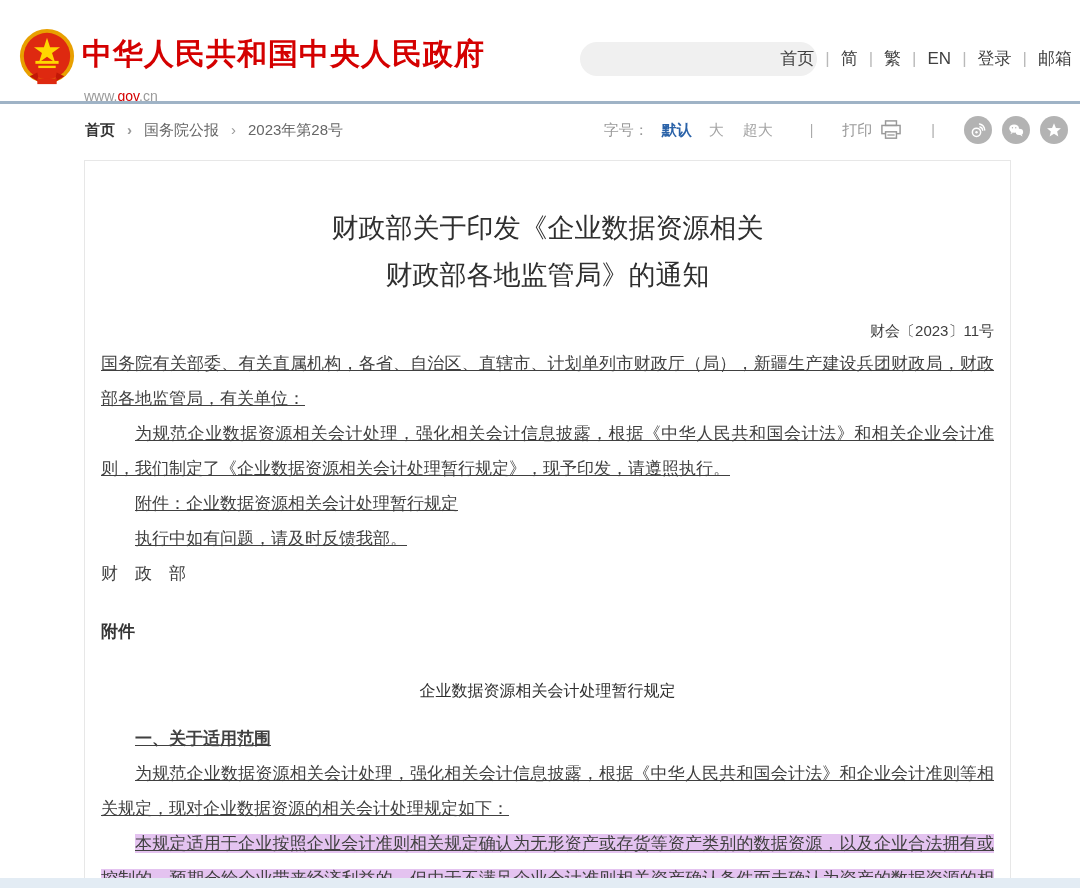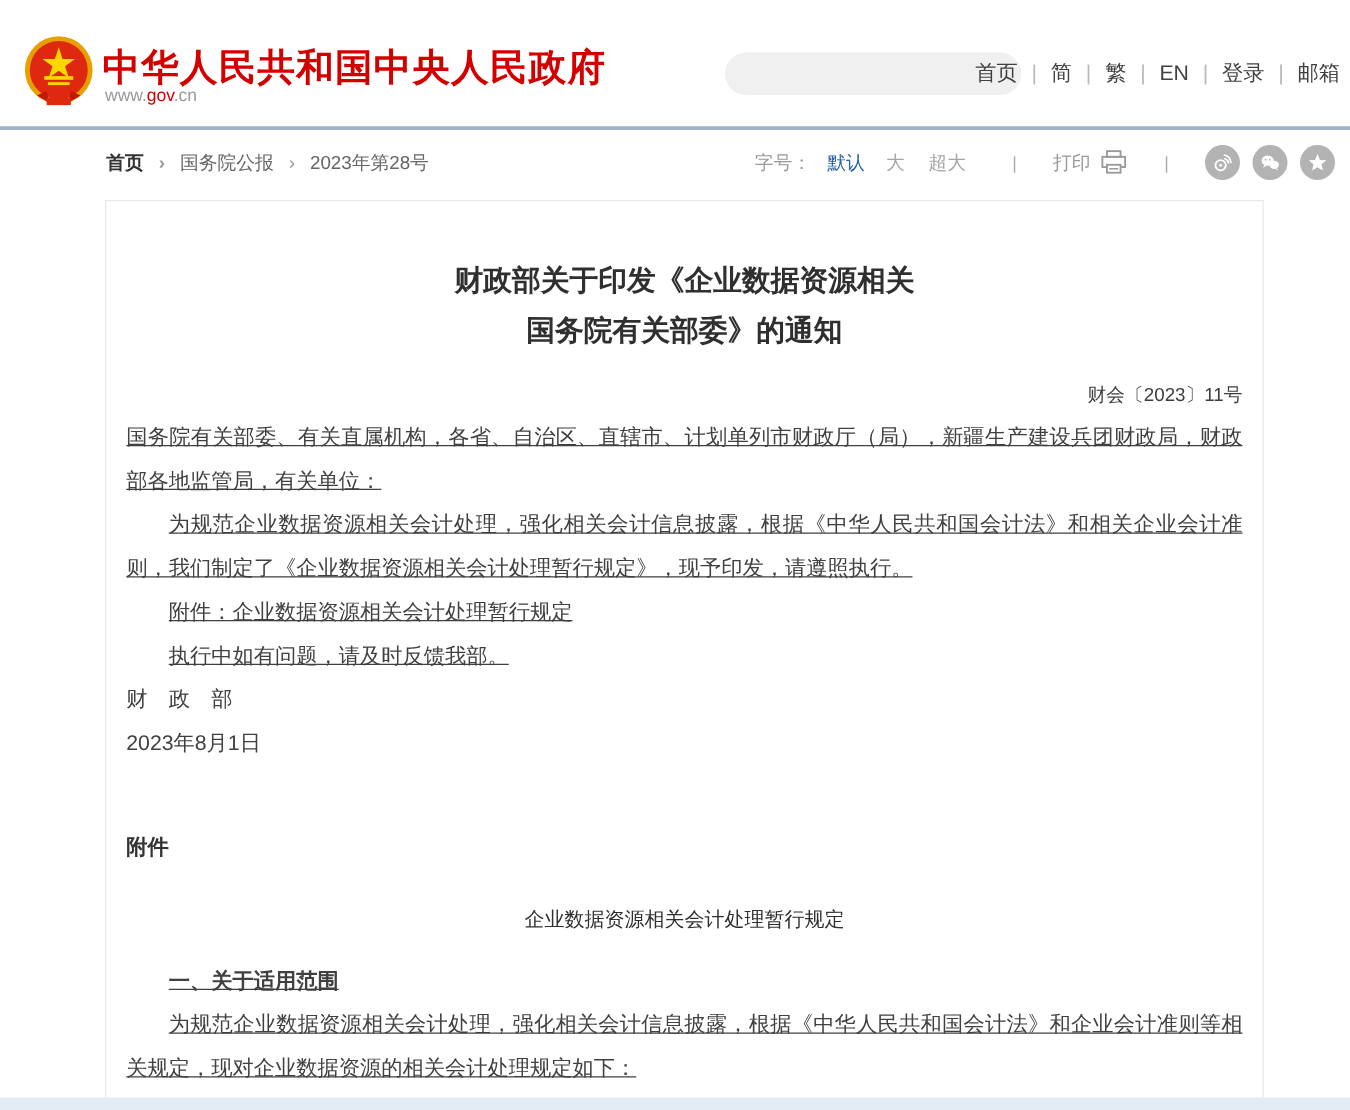--- a/index.html
+++ b/index.html
@@ -5,59 +5,59 @@
   * { margin:0; padding:0; box-sizing:border-box; }
   html,body { width:1080px; height:888px; overflow:hidden; background:#fff;
     font-family:"Liberation Sans","DejaVu Sans",sans-serif; }
 
   
   .header { position:relative; width:1080px; height:104px; background:#fff; }
   .header-divider { position:absolute; left:0; top:101px; width:1080px; height:3px; background:#9fb3c6; }
   .emblem { position:absolute; left:18px; top:28px; width:58px; height:60px; }
   .site-title { position:absolute; left:82px; top:34px; font-size:30px; font-weight:bold;
     color:#d40000; letter-spacing:1px; font-family:"Liberation Sans","DejaVu Sans",sans-serif; }
-  .site-url { position:absolute; left:84px; top:68px; font-size:14px; color:#9a9a9a; }
+  .site-url { position:absolute; left:84px; top:88px; font-size:14px; color:#9a9a9a; }
   .site-url .gov { color:#d40000; }
   .search-box { position:absolute; left:580px; top:42px; width:237px; height:34px;
     background:#f0f0f0; border:none; border-radius:17px; display:flex; align-items:center; }
   .search-input { flex:1; height:100%; border:none; outline:none; background:transparent;
     padding:0 10px 0 18px; font-size:15px; color:#555; }
   .search-icon { width:22px; height:22px; margin-right:12px; cursor:pointer; }
   .top-nav { position:absolute; right:8px; top:47px; font-size:17px; color:#404040;
     display:flex; align-items:center; white-space:nowrap; }
   .top-nav .nav-item { cursor:pointer; }
   .top-nav .nav-item:not(:last-child)::after { content:"|"; color:#b9b9b9; margin:0 11px; font-weight:normal; }
 
   
   .crumb-row { position:relative; width:1080px; height:54px; }
   .breadcrumb { position:absolute; left:85px; top:17px; font-size:15px; color:#666;
     display:flex; align-items:center; }
   .breadcrumb .crumb { cursor:pointer; }
   .breadcrumb .crumb:first-child { font-weight:bold; color:#333; }
   .breadcrumb .crumb:not(:last-child)::after { content:"\203A"; color:#999; margin:0 12px; font-size:15px; }
   .toolbar { position:absolute; right:12px; top:12px; display:flex; align-items:center; font-size:15px; color:#999;gap:11px; }
-  .fs-default { color:#2a62a8; font-weight:normal; margin:0 6px 0 2px; cursor:pointer; }
+  .fs-default { color:#2a62a8; font-weight:bold; margin:0 6px 0 2px; cursor:pointer; }
   .fs-opt { color:#a5a5a5; margin-right:8px; cursor:pointer; }
   .tb-sep { color:#aaa; margin:0 18px; font-size:14px; }
   .print-group { display:flex; align-items:center; color:#999; cursor:pointer; }
   .print-icon { width:22px; height:20px; margin-left:8px; }
   .share-icons { display:flex; align-items:center; gap:10px; }
   .circle-icon { width:28px; height:28px; border-radius:50%; background:#b3b3b3;
     display:flex; align-items:center; justify-content:center; cursor:pointer; }
 
   
   .doc-box { margin:2px 0 0 84px; width:927px; height:1100px;
     border:1px solid #e7e7e7; background:#fff; padding:44px 16px 20px 16px; }
   .doc-title { text-align:center; font-family:"Liberation Serif","DejaVu Serif",serif;
-    font-weight:bold; font-size:23px; color:#2f2f2f; line-height:1.75; }
+    font-weight:normal; font-size:27px; color:#2f2f2f; line-height:1.75; }
   .doc-number { text-align:right; font-size:15px; color:#3d3d3d; margin-top:16px; line-height:2.0; }
   .doc-body p { font-size:17px; color:#404040; line-height:2.06; text-align:justify;text-decoration:underline; }
   .indent { text-indent:2em; }
   .sign-block { font-size:17px; color:#404040; line-height:2.06; }
-  .attach-label { font-weight:bold; font-size:17px; color:#333; margin-top:49px; line-height:2.0; }
+  .attach-label { font-weight:bold; font-size:17px; color:#333; margin-top:24px; line-height:2.0; }
   .attach-title { text-align:center; font-family:"Liberation Serif","DejaVu Serif",serif;
     font-weight:normal; font-size:16px; color:#2f2f2f; margin-top:28px; margin-bottom:16px; line-height:1.8; }
   .sec-heading { font-weight:bold; color:#333; }
   .hl { background:#e4c3f0; }
 
   .bottom-strip { position:absolute; left:0; bottom:0; width:1080px; height:10px; background:#e3ecf4; }
 </style>
 </head>
 <body>
 
@@ -141,34 +141,33 @@
           <path d="M12 3 l2.6 6.2 6.7 .5 -5.1 4.4 1.6 6.5 -5.8 -3.5 -5.8 3.5 1.6 -6.5 -5.1 -4.4 6.7 -.5 z" fill="#fff"></path>
         </svg>
       </span>
     </span>
   </div>
 </div>
 
 <div class="doc-box">
   <div class="doc-title">
     <div>财政部关于印发《企业数据资源相关</div>
-    <div>国务院有关部委》的通知</div>
+    <div>财政部各地监管局》的通知</div>
   </div>
 
   <div class="doc-number">财会〔2023〕11号</div>
 
   <div class="doc-body">
     <p>国务院有关部委、有关直属机构，各省、自治区、直辖市、计划单列市财政厅（局），新疆生产建设兵团财政局，财政部各地监管局，有关单位：</p>
     <p class="indent">为规范企业数据资源相关会计处理，强化相关会计信息披露，根据《中华人民共和国会计法》和相关企业会计准则，我们制定了《企业数据资源相关会计处理暂行规定》，现予印发，请遵照执行。</p>
     <p class="indent">附件：企业数据资源相关会计处理暂行规定</p>
     <p class="indent">执行中如有问题，请及时反馈我部。</p>
 
     <div class="sign-block">
       <div>财　政　部</div>
-      <div>2023年8月1日</div>
     </div>
 
     <div class="attach-label">附件</div>
 
     <div class="attach-title">企业数据资源相关会计处理暂行规定</div>
 
     <p class="indent sec-heading">一、关于适用范围</p>
     <p class="indent">为规范企业数据资源相关会计处理，强化相关会计信息披露，根据《中华人民共和国会计法》和企业会计准则等相关规定，现对企业数据资源的相关会计处理规定如下：</p>
     <p class="indent"><span class="hl">本规定适用于企业按照企业会计准则相关规定确认为无形资产或存货等资产类别的数据资源，以及企业合法拥有或控制的、预期会给企业带来经济利益的、但由于不满足企业会计准则相关资产确认条件而未确认为资产的数据资源的相关会计处理。</span></p>
   </div>

